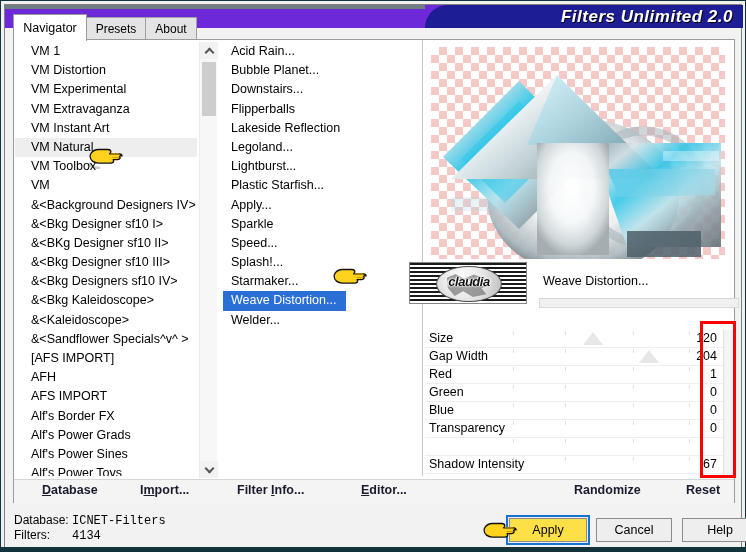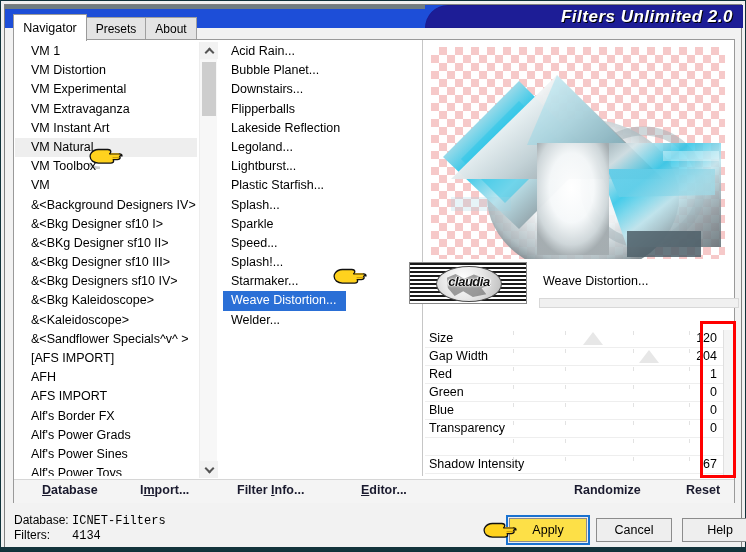--- a/index.html
+++ b/index.html
@@ -24,21 +24,21 @@
     left: 3px; top: 3px; right: 3px; bottom: 3px;
     border: 1px solid #808080;
     background: #f2f2f2;
   }
 
   
   #titlebar {
     position: absolute;
     left: 4px; top: 4px;
     width: 738px; height: 23px;
-    background: #1d4ed8;
+    background: #6d28d9;
     overflow: hidden;
   }
   #title-banner {
     position: absolute;
     right: 0; top: 0;
     width: 318px; height: 23px;
     background: #1b1b8f;
     border-radius: 70px 0 0 0;
   }
   #title-banner-inner {
@@ -488,21 +488,21 @@
 
   <div id="mid-list">
       <div class="mlrow"><span class="mlitem"><span>Acid Rain...</span></span></div>
       <div class="mlrow"><span class="mlitem"><span>Bubble Planet...</span></span></div>
       <div class="mlrow"><span class="mlitem"><span>Downstairs...</span></span></div>
       <div class="mlrow"><span class="mlitem"><span>Flipperballs</span></span></div>
       <div class="mlrow"><span class="mlitem"><span>Lakeside Reflection</span></span></div>
       <div class="mlrow"><span class="mlitem"><span>Legoland...</span></span></div>
       <div class="mlrow"><span class="mlitem"><span>Lightburst...</span></span></div>
       <div class="mlrow"><span class="mlitem"><span>Plastic Starfish...</span></span></div>
-      <div class="mlrow"><span class="mlitem"><span>Splash...</span></span></div>
+      <div class="mlrow"><span class="mlitem"><span>Apply...</span></span></div>
       <div class="mlrow"><span class="mlitem"><span>Sparkle</span></span></div>
       <div class="mlrow"><span class="mlitem"><span>Speed...</span></span></div>
       <div class="mlrow"><span class="mlitem"><span>Splash!...</span></span></div>
       <div class="mlrow"><span class="mlitem"><span>Starmaker...</span></span></div>
       <div class="mlrow"><span class="mlitem sel" style="padding-right: 10px;"><span>Weave Distortion...</span></span></div>
       <div class="mlrow"><span class="mlitem"><span>Welder...</span></span></div>
     </div>
   <div id="mid-divider"></div>
 
   <div id="preview">

